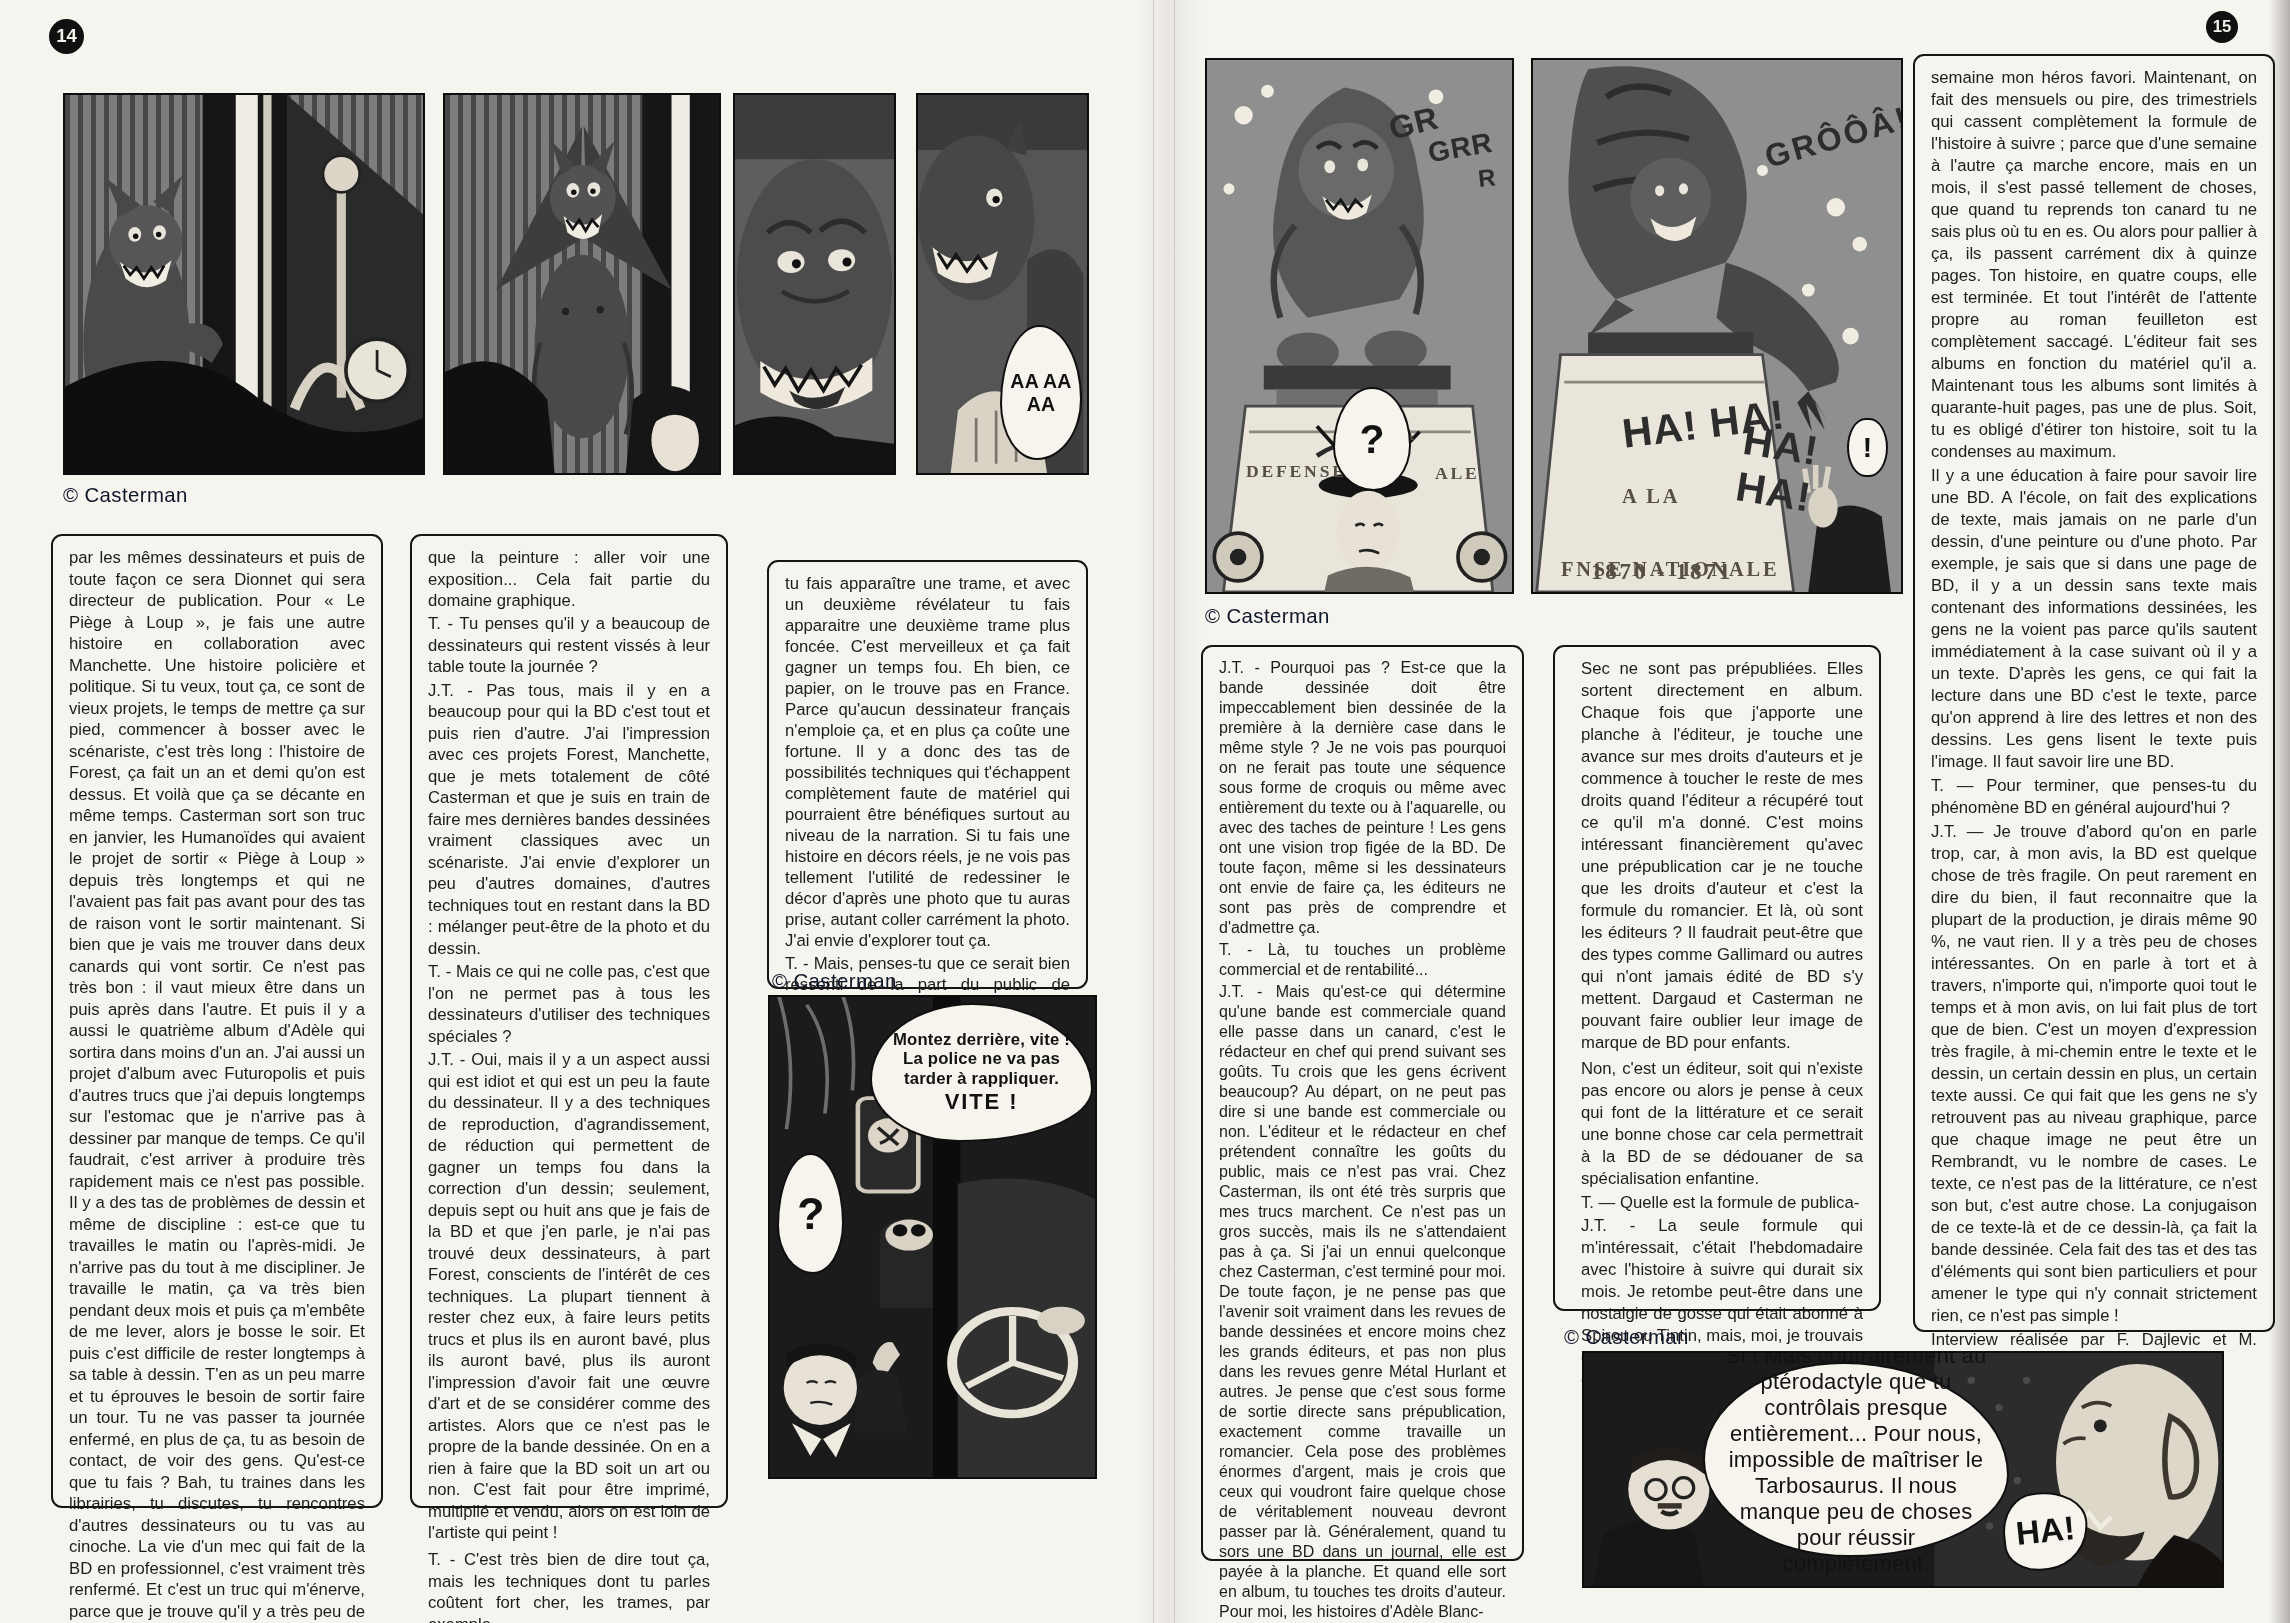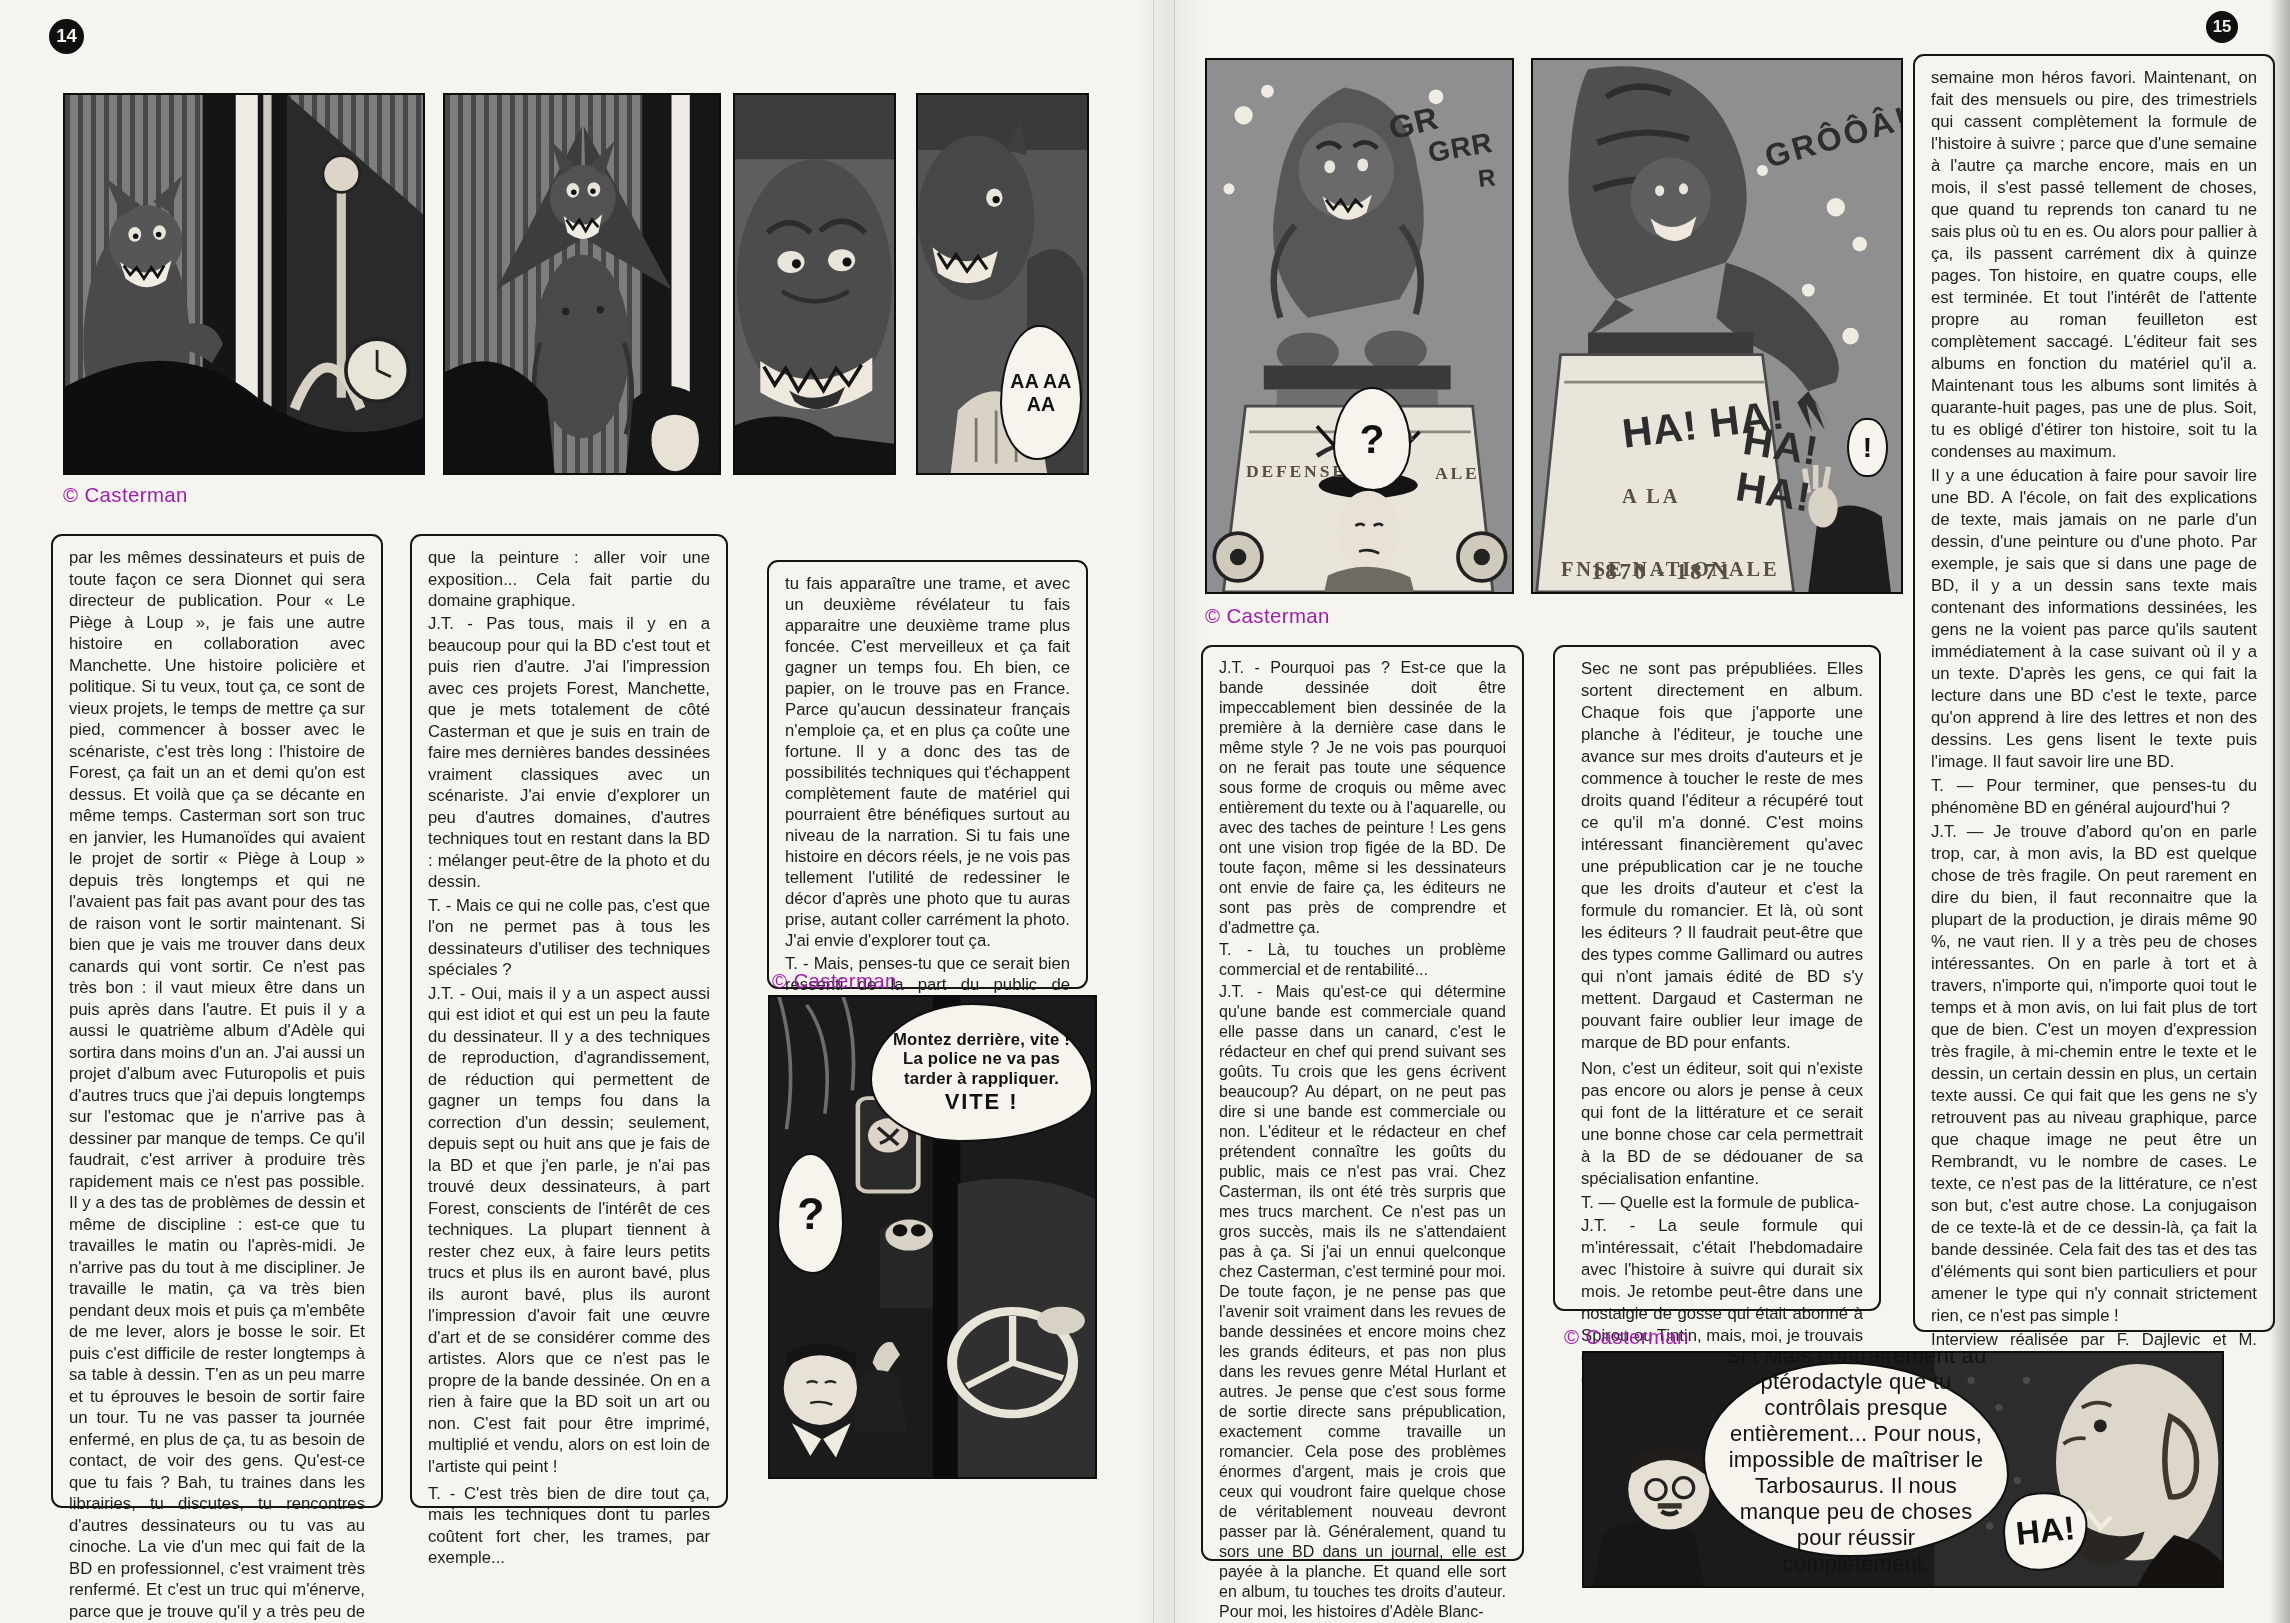--- a/index.html
+++ b/index.html
@@ -2,21 +2,21 @@
 <html lang="fr" style="font-size:15px"><head>
 <meta charset="utf-8">
 <style>
   html,body{margin:0;padding:0;background:#e9e7e3;}
   .spread{position:relative;width:2290px;height:1623px;background:#f6f4ef;overflow:hidden;
           font-family:"Liberation Sans", sans-serif;color:#1c1c1c;}
   .abs{position:absolute;}
   
   .badge{position:absolute;border-radius:50%;background:#101010;color:#f4f1ea;display:flex;
          align-items:center;justify-content:center;font-weight:bold;}
-  .caption{position:absolute;font-size:20.4px;color:#a21caf;letter-spacing:0.4px;}
+  .caption{position:absolute;font-size:20.4px;color:#0f172a;letter-spacing:0.4px;}
   .gutter{position:absolute;left:1137px;top:0;width:67px;height:1623px;
           background:linear-gradient(90deg,rgba(0,0,0,0),rgba(110,106,100,.10) 45%,rgba(0,0,0,0));}
   .crease{position:absolute;top:0;height:1623px;width:0.9px;background:rgba(120,116,110,.25);}
   .edge-right{position:absolute;left:2269px;top:0;width:21.3px;height:1623px;
           background:linear-gradient(90deg,rgba(0,0,0,0),rgba(70,67,63,.38));}
   
   .tbox{position:absolute;border:2.8px solid #151515;border-radius:11px;box-sizing:border-box;
         padding:11px 16px;text-align:justify;background:rgba(255,255,255,.0);}
   .tbox p{margin:0 0 1.9px 0;}
   .c-left1,.c-left2{font-size:16.7px;line-height:21.5px;}
@@ -142,20 +142,21 @@
   </div>
 
   <div class="caption" style="left:63px;top:484px;">© Casterman</div>
 
   <div class="tbox c-left1" style="left:51px;top:534px;width:332px;height:974px;">
     <p>par les mêmes dessinateurs et puis de toute façon ce sera Dionnet qui sera directeur de publication. Pour « Le Piège à Loup », je fais une autre histoire en collaboration avec Manchette. Une histoire policière et politique. Si tu veux, tout ça, ce sont de vieux projets, le temps de mettre ça sur pied, commencer à bosser avec le scénariste, c'est très long : l'histoire de Forest, ça fait un an et demi qu'on est dessus. Et voilà que ça se décante en même temps. Casterman sort son truc en janvier, les Humanoïdes qui avaient le projet de sortir « Piège à Loup » depuis très longtemps et qui ne l'avaient pas fait pas avant pour des tas de raison vont le sortir maintenant. Si bien que je vais me trouver dans deux canards qui vont sortir. Ce n'est pas très bon : il vaut mieux être dans un puis après dans l'autre. Et puis il y a aussi le quatrième album d'Adèle qui sortira dans moins d'un an. J'ai aussi un projet d'album avec Futuropolis et puis d'autres trucs que j'ai depuis longtemps sur l'estomac que je n'arrive pas à dessiner par manque de temps. Ce qu'il faudrait, c'est arriver à produire très rapidement mais ce n'est pas possible. Il y a des tas de problèmes de dessin et même de discipline : est-ce que tu travailles le matin ou l'après-midi. Je n'arrive pas du tout à me discipliner. Je travaille le matin, ça va très bien pendant deux mois et puis ça m'embête de me lever, alors je bosse le soir. Et puis c'est difficile de rester longtemps à sa table à dessin. T'en as un peu marre et tu éprouves le besoin de sortir faire un tour. Tu ne vas passer ta journée enfermé, en plus de ça, tu as besoin de contact, de voir des gens. Qu'est-ce que tu fais ? Bah, tu traines dans les librairies, tu discutes, tu rencontres d'autres dessinateurs ou tu vas au cinoche. La vie d'un mec qui fait de la BD en professionnel, c'est vraiment très renfermé. Et c'est un truc qui m'énerve, parce que je trouve qu'il y a très peu de dessinateurs qui ont une ouverture sur autre chose. Ne serait-ce</p>
   </div>
 
   <div class="tbox c-left2" style="left:410px;top:534px;width:318px;height:974px;">
     <p>que la peinture : aller voir une exposition... Cela fait partie du domaine graphique.</p>
+    <p>T. - Tu penses qu'il y a beaucoup de dessinateurs qui restent vissés à leur table toute la journée ?</p>
     <p>J.T. - Pas tous, mais il y en a beaucoup pour qui la BD c'est tout et puis rien d'autre. J'ai l'impression avec ces projets Forest, Manchette, que je mets totalement de côté Casterman et que je suis en train de faire mes dernières bandes dessinées vraiment classiques avec un scénariste. J'ai envie d'explorer un peu d'autres domaines, d'autres techniques tout en restant dans la BD : mélanger peut-être de la photo et du dessin.</p>
     <p>T. - Mais ce qui ne colle pas, c'est que l'on ne permet pas à tous les dessinateurs d'utiliser des techniques spéciales ?</p>
     <p>J.T. - Oui, mais il y a un aspect aussi qui est idiot et qui est un peu la faute du dessinateur. Il y a des techniques de reproduction, d'agrandissement, de réduction qui permettent de gagner un temps fou dans la correction d'un dessin; seulement, depuis sept ou huit ans que je fais de la BD et que j'en parle, je n'ai pas trouvé deux dessinateurs, à part Forest, conscients de l'intérêt de ces techniques. La plupart tiennent à rester chez eux, à faire leurs petits trucs et plus ils en auront bavé, plus ils auront bavé, plus ils auront l'impression d'avoir fait une œuvre d'art et de se considérer comme des artistes. Alors que ce n'est pas le propre de la bande dessinée. On en a rien à faire que la BD soit un art ou non. C'est fait pour être imprimé, multiplié et vendu, alors on est loin de l'artiste qui peint !</p>
     <p style="margin-top:5.6px;">T. - C'est très bien de dire tout ça, mais les techniques dont tu parles coûtent fort cher, les trames, par exemple...</p>
 
   </div>
 
   <div class="tbox c-left3" style="left:767px;top:560px;width:321px;height:429px;">
     <p>tu fais apparaître une trame, et avec un deuxième révélateur tu fais apparaitre une deuxième trame plus foncée. C'est merveilleux et ça fait gagner un temps fou. Eh bien, ce papier, on le trouve pas en France. Parce qu'aucun dessinateur français n'emploie ça, et en plus ça coûte une fortune. Il y a donc des tas de possibilités techniques qui t'échappent complètement faute de matériel qui pourraient être bénéfiques surtout au niveau de la narration. Si tu fais une histoire en décors réels, je ne vois pas tellement l'utilité de redessiner le décor d'après une photo que tu auras prise, autant coller carrément la photo. J'ai envie d'explorer tout ça.</p>
     <p>T. -  Mais, penses-tu que ce serait bien ressenti de la part du public de mélanger des photos à tes dessins ?</p>

